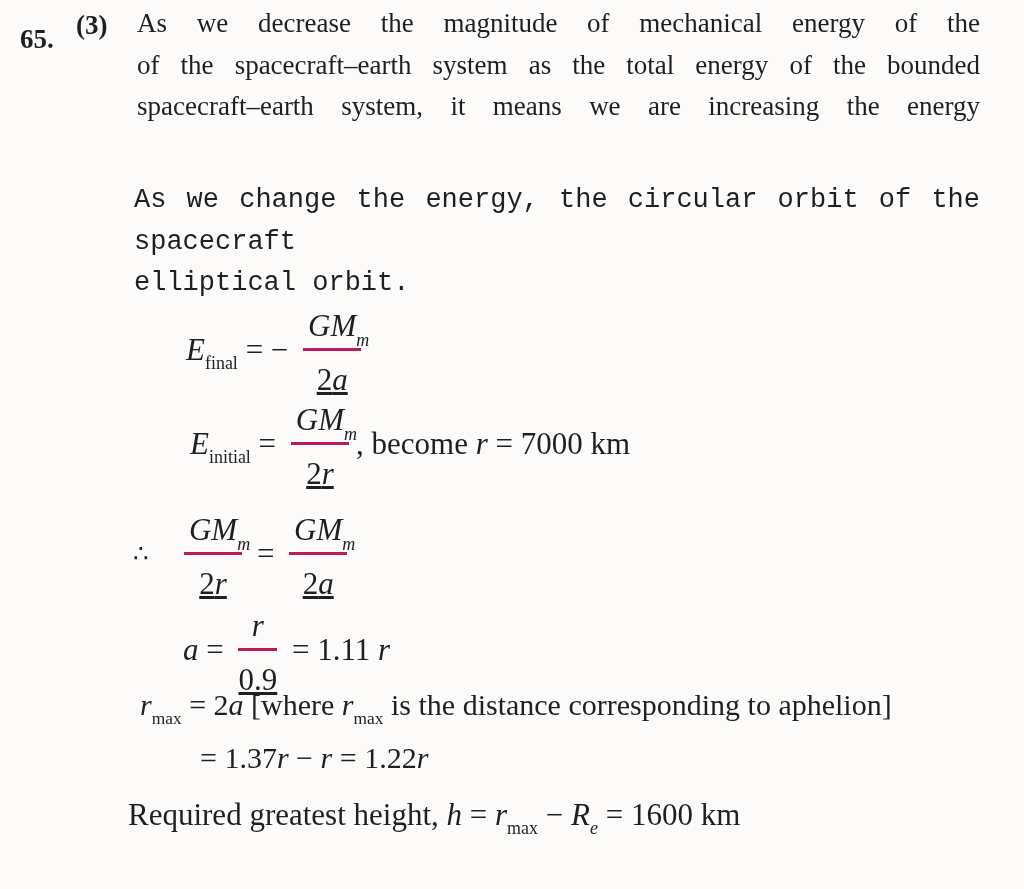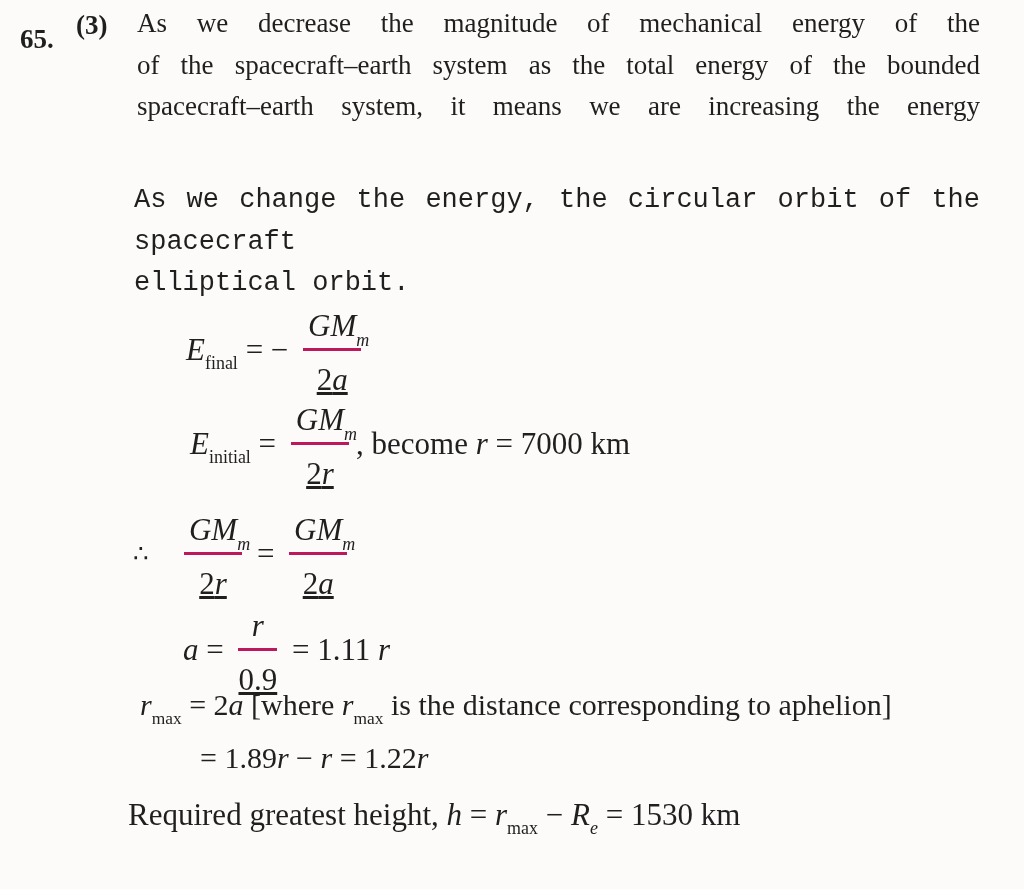--- a/index.html
+++ b/index.html
@@ -85,18 +85,18 @@
     <span class="den">0.9</span>
   </span>
   <span>= 1.11 </span><span class="var">r</span>
 </div>
 
 <div class="abs eq-sm" style="left:140px; top:688px;">
   <span class="var">r</span><span class="sub">max</span><span> = 2</span><span class="var">a</span><span> [where </span><span class="var">r</span><span class="sub">max</span><span> is the distance corresponding to aphelion]</span>
 </div>
 
 <div class="abs eq-sm" style="left:200px; top:741px;">
-  <span>= 1.89</span><span class="var">r</span><span> − </span><span class="var">r</span><span> = 1.22</span><span class="var">r</span>
+  <span>= 1.37</span><span class="var">r</span><span> − </span><span class="var">r</span><span> = 1.22</span><span class="var">r</span>
 </div>
 
 <div class="abs eq" style="left:128px; top:797px;">
-  <span>Required greatest height, </span><span class="var">h</span><span> = </span><span class="var">r</span><span class="sub">max</span><span> − </span><span class="var">R</span><span class="sub var">e</span><span> = 1530 km</span>
+  <span>Required greatest height, </span><span class="var">h</span><span> = </span><span class="var">r</span><span class="sub">max</span><span> − </span><span class="var">R</span><span class="sub var">e</span><span> = 1600 km</span>
 </div>
 
 </body></html>

